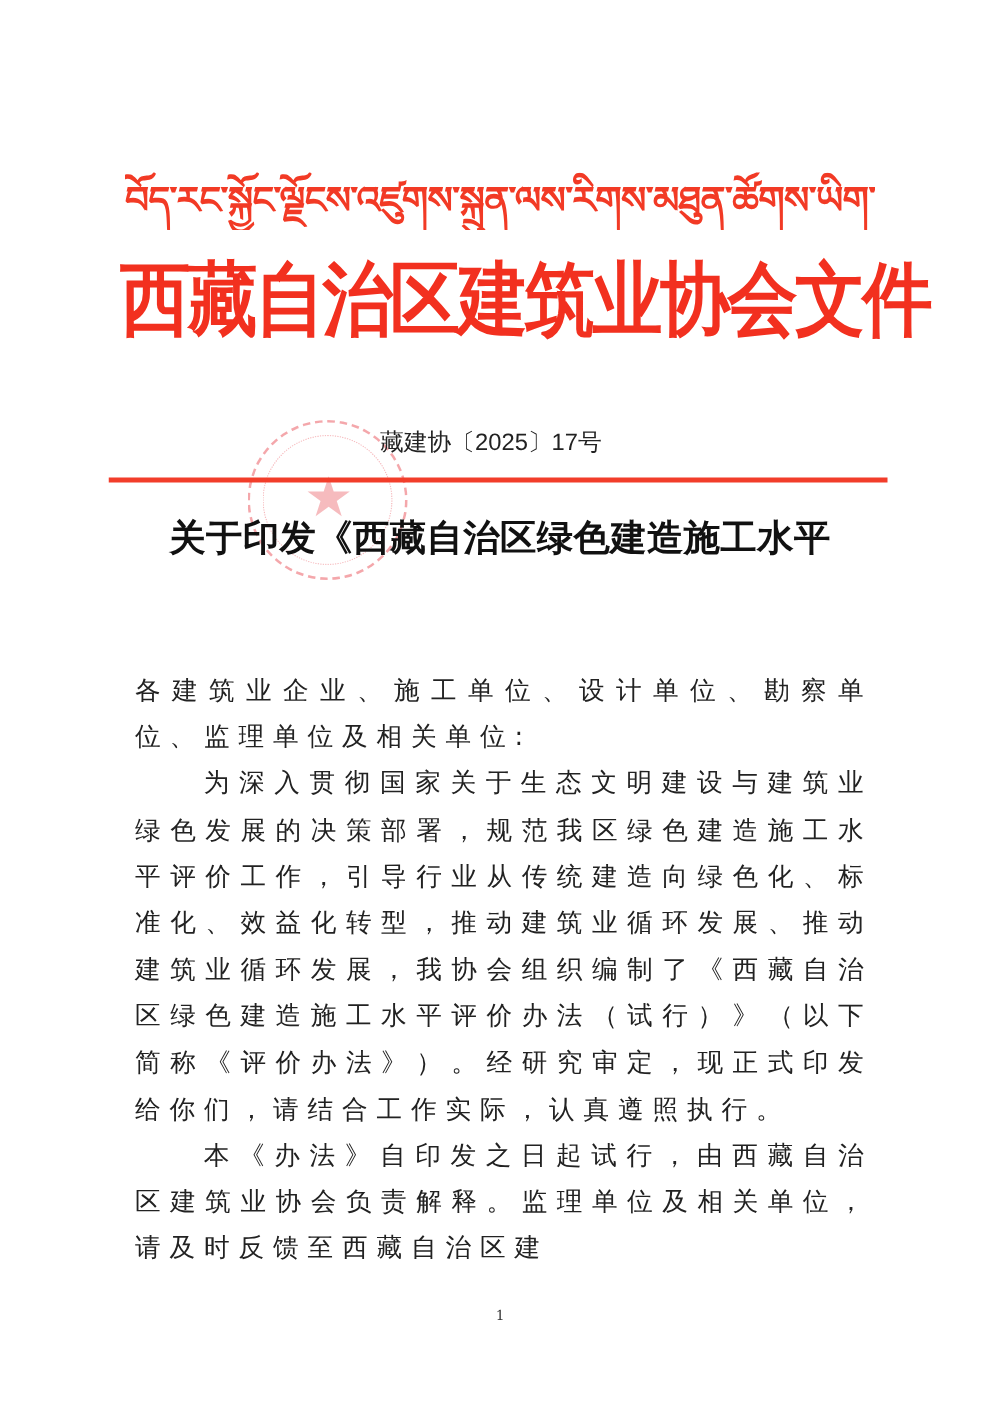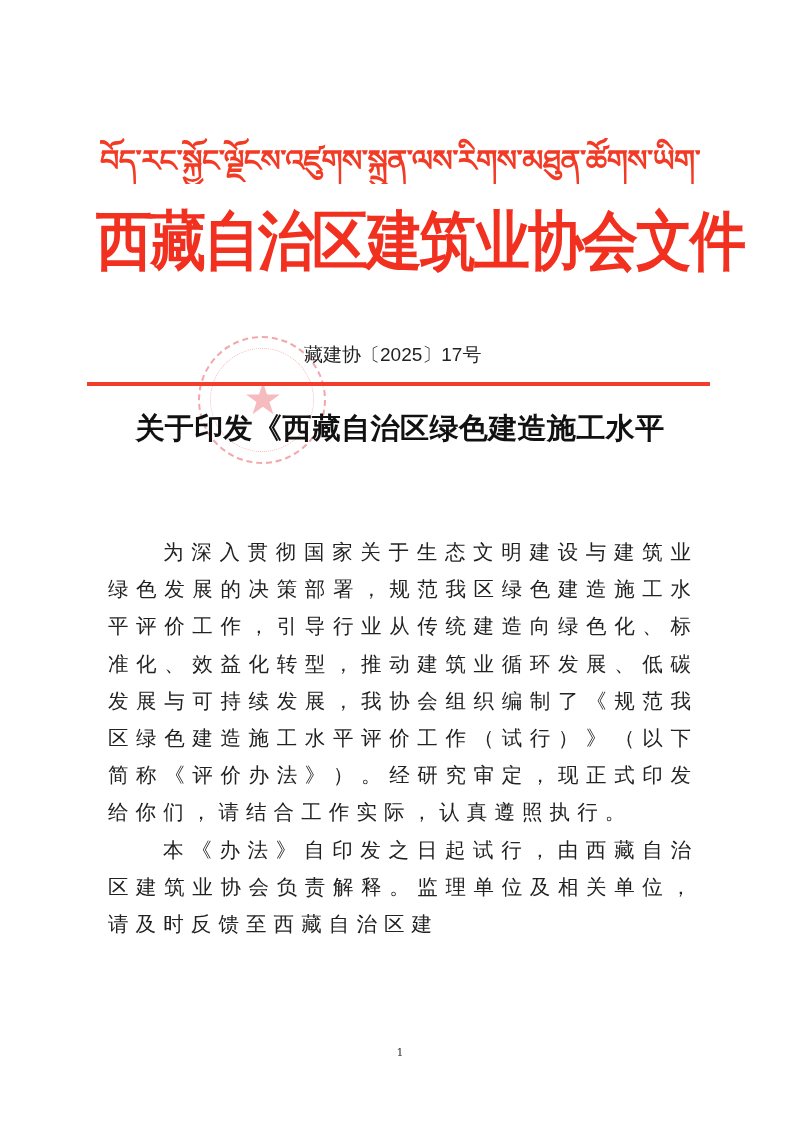--- a/index.html
+++ b/index.html
@@ -104,21 +104,21 @@
     font-size: 44px;
     line-height: 50px;
     text-align: center;
   }
   .title {
     position: absolute;
     left: 100px;
     top: 412px;
     width: 600px;
     text-align: center;
-    font-family: Liberation Mono, monospace;
+    font-family: Liberation Serif, serif;
     font-weight: bold;
     font-size: 29px;
     line-height: 38px;
     color: #111;
     letter-spacing: 0.4px;
   }
   .title div { white-space: nowrap; }
   .body-text {
     position: absolute;
     left: 108px;
@@ -178,19 +178,20 @@
 
   <div class="doc-number">藏建协〔2025〕17号</div>
 
   <div class="red-rule"></div>
 
   <div class="title">
     <div>关于印发《西藏自治区绿色建造施工水平</div>
   </div>
 
   <div class="body-text">
-    <p class="indent">为深入贯彻国家关于生态文明建设与建筑业绿色发展的决策部署，规范我区绿色建造施工水平评价工作，引导行业从传统建造向绿色化、标准化、效益化转型，推动建筑业循环发展、低碳发展与可持续发展，我协会组织编制了《规范我区绿色建造施工水平评价工作（试行）》（以下简称《评价办法》）。经研究审定，现正式印发给你们，请结合工作实际，认真遵照执行。</p>
+    <p>各建筑业企业、施工单位、设计单位、勘察单位、监理单位及相关单位:</p>
+    <p class="indent">为深入贯彻国家关于生态文明建设与建筑业绿色发展的决策部署，规范我区绿色建造施工水平评价工作，引导行业从传统建造向绿色化、标准化、效益化转型，推动建筑业循环发展、推动建筑业循环发展，我协会组织编制了《西藏自治区绿色建造施工水平评价办法（试行）》（以下简称《评价办法》）。经研究审定，现正式印发给你们，请结合工作实际，认真遵照执行。</p>
     <p class="indent">本《办法》自印发之日起试行，由西藏自治区建筑业协会负责解释。监理单位及相关单位，请及时反馈至西藏自治区建</p>
   </div>
 
   <div class="page-number">1</div>
 
 </div>
 
 </body></html>

